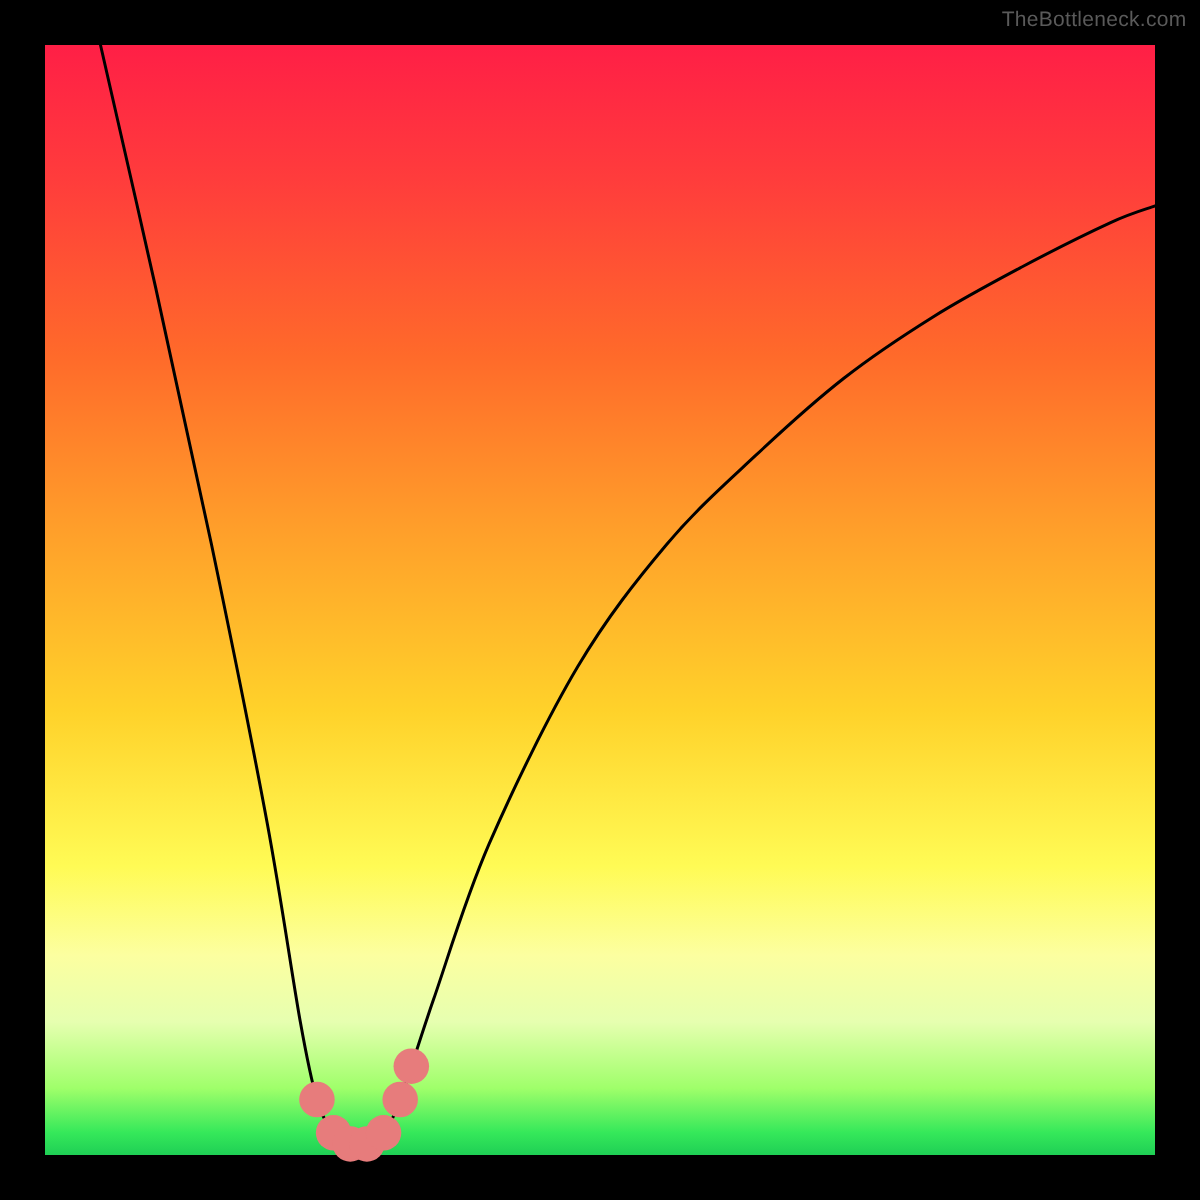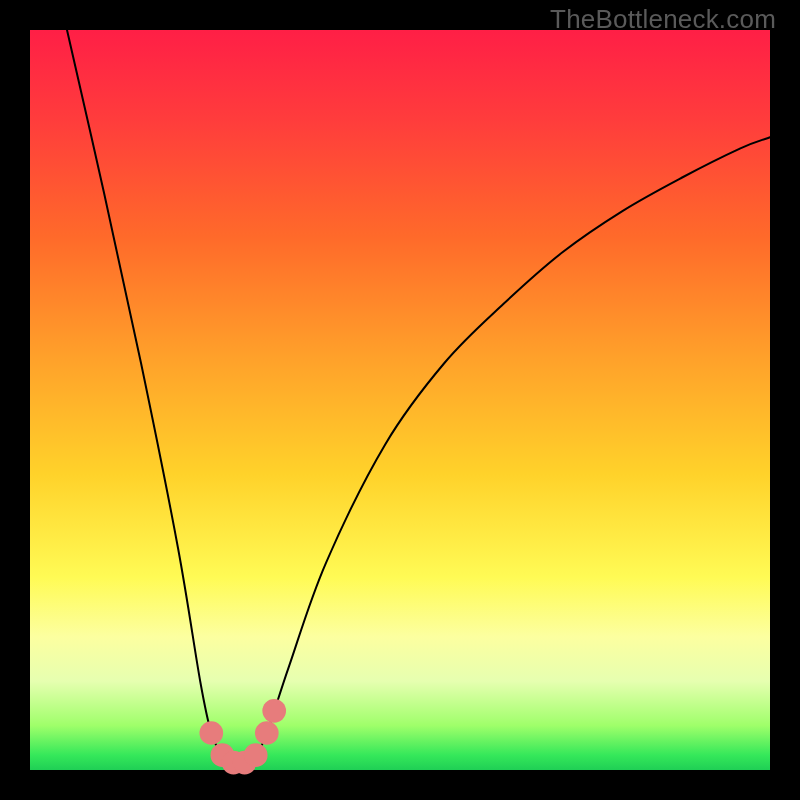--- a/index.html
+++ b/index.html
@@ -43,23 +43,23 @@
     position: absolute;
     top: 0;
     left: 0;
     width: 740px;
     height: 740px;
     overflow: visible;
   }
   .watermark {
     position: absolute;
     top: 4px;
-    right: 24px;
+    right: 9px;
     color: #5a5a5a;
-    font-size: 26px;
+    font-size: 14px;
     font-weight: 400;
     letter-spacing: 0.2px;
   }
 </style>
 </head>
 <body>
 
 <div class="frame">
   <div class="watermark">TheBottleneck.com</div>
   <div class="plot-area">

